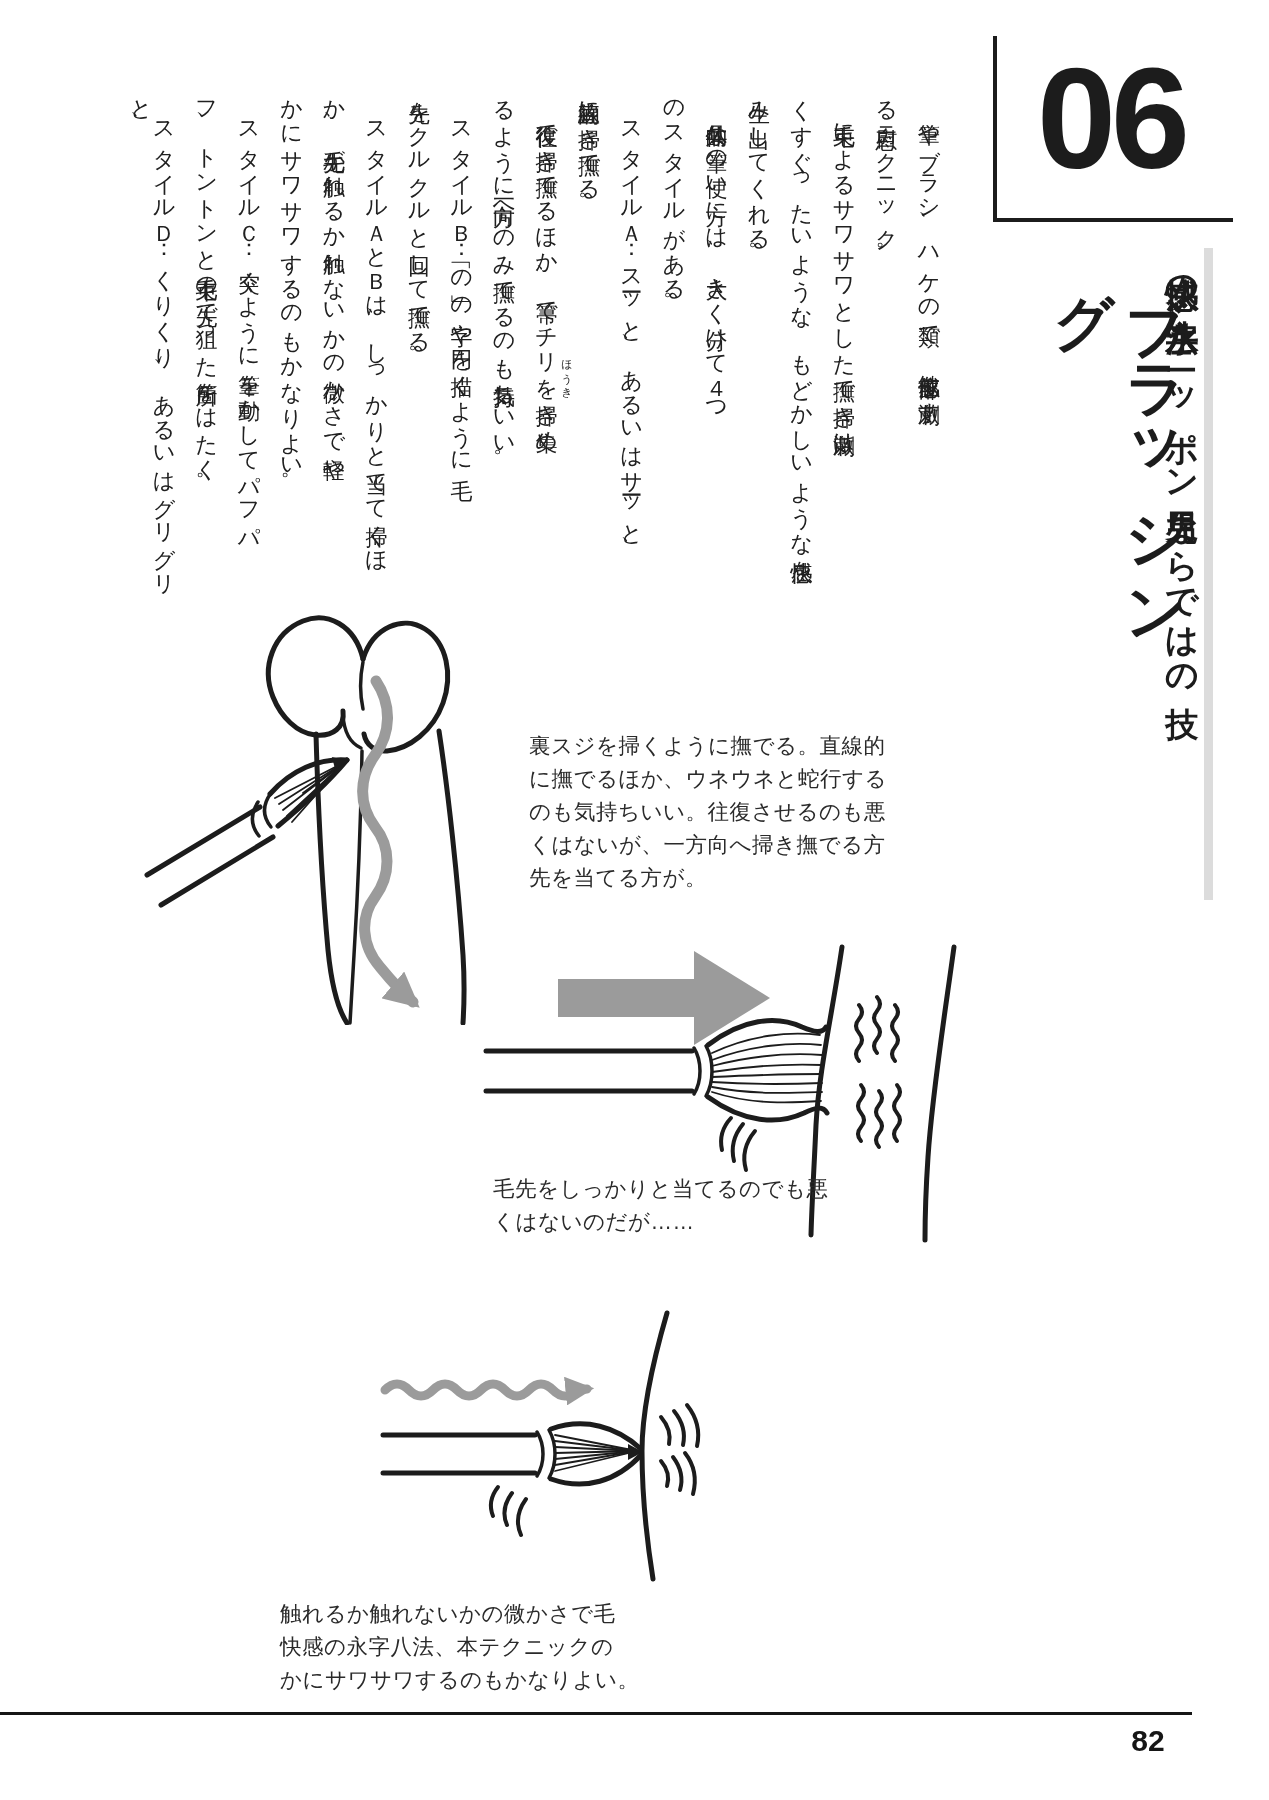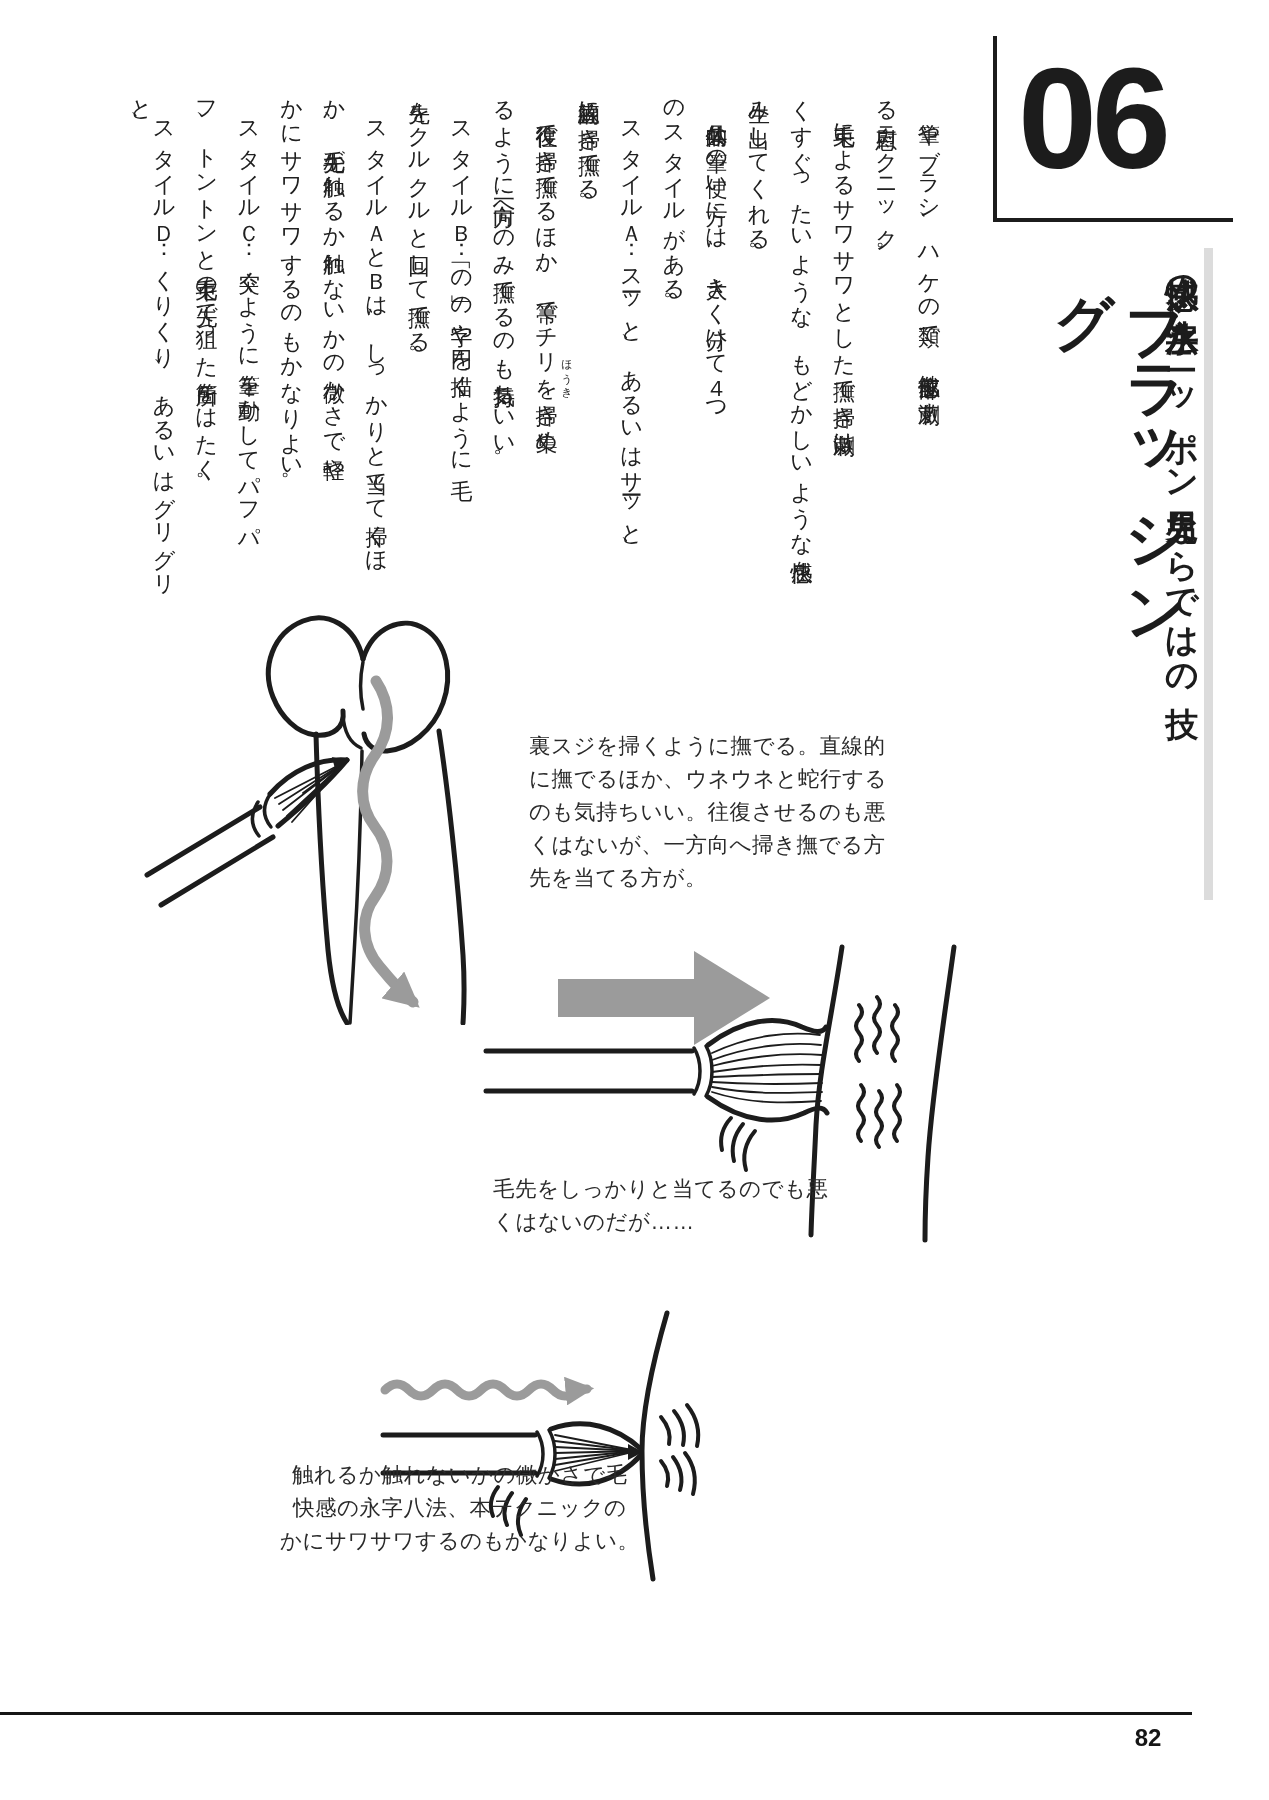--- a/index.html
+++ b/index.html
@@ -6,21 +6,21 @@
   .page {
     position:relative; width:1269px; height:1800px; margin:0 auto;
     background:#ffffff; overflow:hidden;
     font-family:"Liberation Sans", sans-serif;
     color:#1c1c1c;
   }
   
   .chapter-num {
     position:absolute; left:1018px; top:48px; width:186px;
     font-size:142px; font-weight:800; letter-spacing:-5px; line-height:1;
-    text-align:left; color:#1c1c1c;
+    text-align:center; color:#1c1c1c;
   }
   .rule-v { position:absolute; left:993px; top:36px; width:4px; height:186px; background:#1c1c1c; }
   .rule-h { position:absolute; left:993px; top:218px; width:240px; height:4px; background:#1c1c1c; }
 
   
   .vtext { writing-mode:vertical-rl; text-orientation:mixed; }
   .subtitle {
     position:absolute; left:1162px; top:252px; height:680px;
     font-size:33px; font-weight:600; letter-spacing:1px; line-height:40px;
   }
@@ -40,37 +40,37 @@
   .tcol:not(:first-child) { margin-block-start:19.5px; }
   .furigana {
     position:absolute; left:559px; top:352px;
     writing-mode:vertical-rl; font-size:11px; letter-spacing:1px; color:#202020;
   }
 
   
   .caption { position:absolute; font-size:21.5px; font-weight:500; line-height:33px; letter-spacing:0.5px; color:#2a2a2a; }
   .cap1 { left:493px; top:730px;margin-left:36px; }
   .cap2 { left:493px; top:1173px; }
-  .cap3 { left:280px; top:1459px;text-align:center; }
+  .cap3 { left:280px; top:1598px; }
 
   
   .fig { position:absolute; }
   .fig1 { left:95px;  top:555px; }
   .fig2 { left:450px; top:935px; }
   .fig3 { left:285px; top:1283px; }
   svg .ink   { stroke:#1c1c1c; fill:none; stroke-linecap:round; stroke-linejoin:round; }
   svg .thin  { stroke-width:1.8; }
   svg .mid   { stroke-width:3.5; }
   svg .thick { stroke-width:5; }
   svg .gray  { stroke:#9b9b9b; fill:none; stroke-linecap:round; }
 
   
   .footer-rule { position:absolute; left:0; top:1712px; width:1192px; height:3px; background:#161616; }
   .page-num { position:absolute; left:1108px; top:1724px; width:80px; text-align:center;
-              font-size:24px; font-weight:700; color:#161616; }
+              font-size:30px; font-weight:700; color:#161616; }
 </style>
 </head>
 <body>
 
 <div class="page">
 
   <div class="rule-v"></div>
   <div class="rule-h"></div>
   <div class="chapter-num">06</div>
 

